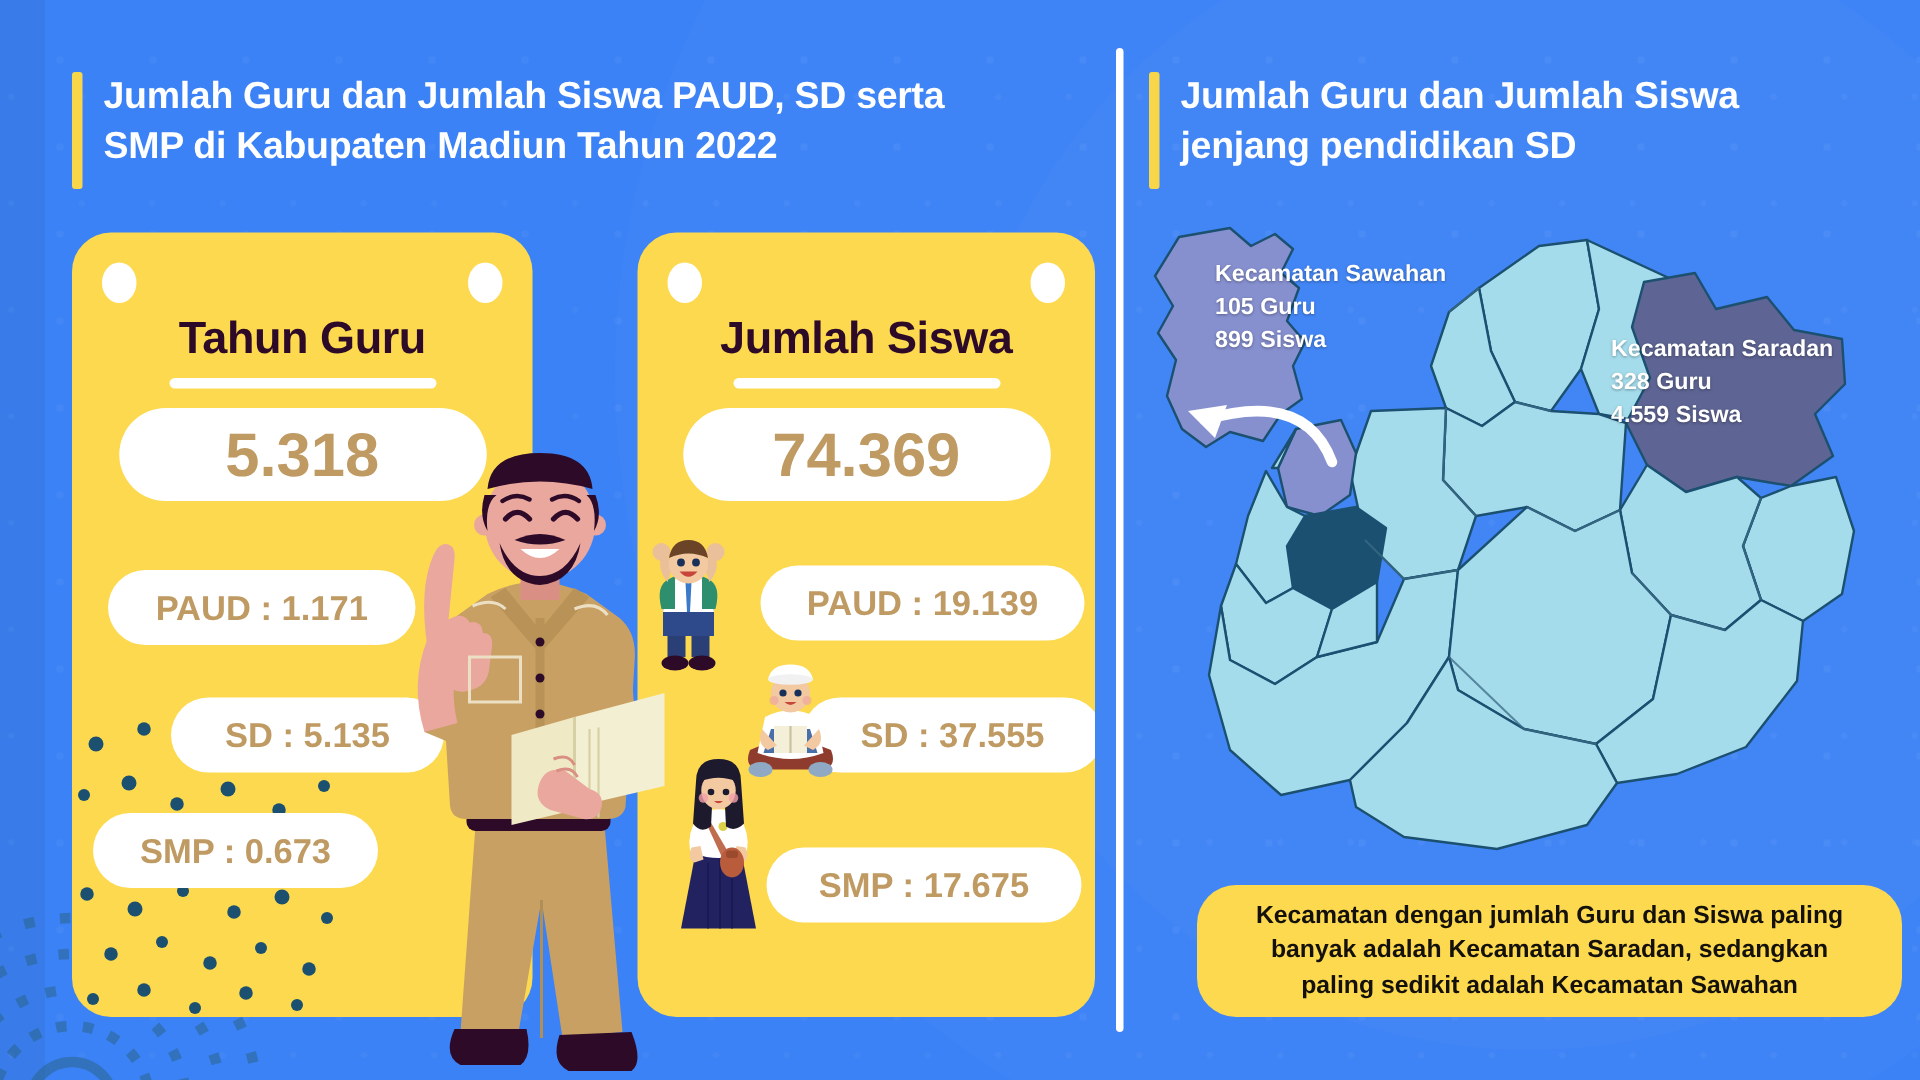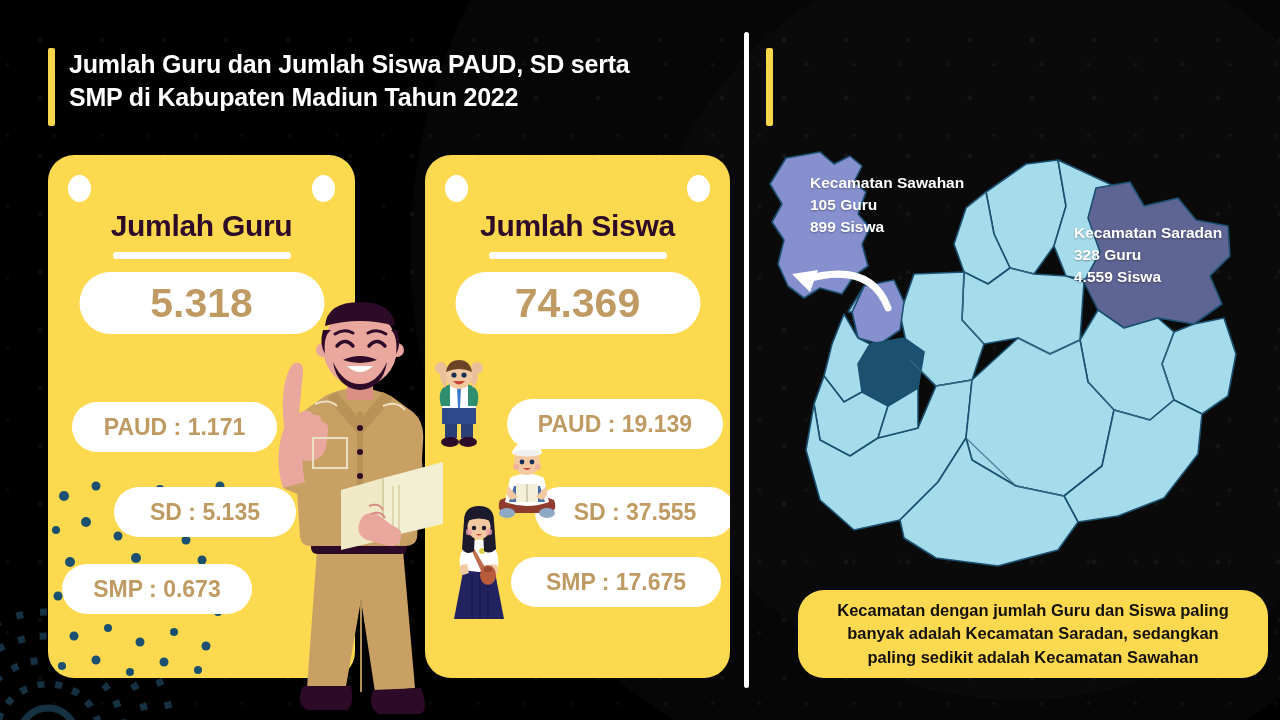--- a/index.html
+++ b/index.html
@@ -4,21 +4,21 @@
 <style>
   * { box-sizing: border-box; margin: 0; padding: 0; }
   html, body {
     width: 1280px; height: 720px;
     overflow: hidden;
     font-family: "Liberation Sans", sans-serif;
   }
   #stage {
     position: relative;
     width: 1280px; height: 720px;
-    background: #000000;
+    background: #3b82f6;
     overflow: hidden;
   }
   
   .bg-dots {
     position: absolute; inset: 0;
     background-image:
       radial-gradient(circle, rgba(255,255,255,0.045) 2.4px, transparent 2.6px),
       radial-gradient(circle, rgba(255,255,255,0.035) 2px, transparent 2.2px);
     background-size: 62px 58px, 47px 71px;
     background-position: 9px 11px, 31px 29px;
@@ -138,30 +138,29 @@
     position: absolute;
     background: #ffffff;
     border-radius: 30px;
     display: flex; align-items: center; justify-content: center;
     color: #bf9a62;
     font-size: 23px;
     font-weight: bold;
     height: 50px;
     white-space: nowrap;
     z-index: 3;
-    margin-top: 22px;
   }
   
   #pill-guru-paud { left: 24px;  top: 225px; width: 205px; }
   #pill-guru-sd   { left: 66px;  top: 310px; width: 182px; }
   #pill-guru-smp  { left: 14px;  top: 387px; width: 190px; }
   
   #pill-siswa-paud { left: 82px; top: 222px; width: 216px; }
   #pill-siswa-sd   { left: 110px; top: 310px; width: 200px; }
-  #pill-siswa-smp  { left: 86px; top: 380px; width: 210px; }
+  #pill-siswa-smp  { left: 86px; top: 410px; width: 210px; }
 
   .dot-cloud {
     position: absolute;
     left: 0; bottom: 0;
     width: 185px; height: 200px;
     pointer-events: none;
   }
 
   
   .illus { position: absolute; pointer-events: none; }
@@ -226,28 +225,30 @@
   </svg>
 
   <div class="title-block" id="title-left">
     <div class="title-bar"></div>
     <div class="title-text">Jumlah Guru dan Jumlah Siswa PAUD, SD serta
 SMP di Kabupaten Madiun Tahun 2022</div>
   </div>
 
   <div class="title-block" id="title-right">
     <div class="title-bar"></div>
+    <div class="title-text">Jumlah Guru dan Jumlah Siswa
+jenjang pendidikan SD</div>
   </div>
 
   <div class="v-divider"></div>
 
   <div class="stat-card" id="card-guru">
     <div class="card-hole left"></div>
     <div class="card-hole right"></div>
-    <div class="card-title">Jumlah Guru</div>
+    <div class="card-title">Tahun Guru</div>
     <div class="card-rule"></div>
     <div class="card-total">5.318</div>
 
     <svg class="dot-cloud" viewBox="0 0 185 200">
       <g fill="#1b5070">
         <circle cx="16" cy="18" r="5"></circle>
           <circle cx="48" cy="8" r="4.5"></circle>
           <circle cx="78" cy="24" r="5"></circle>
         <circle cx="112" cy="12" r="5"></circle>
           <circle cx="146" cy="26" r="4"></circle>

